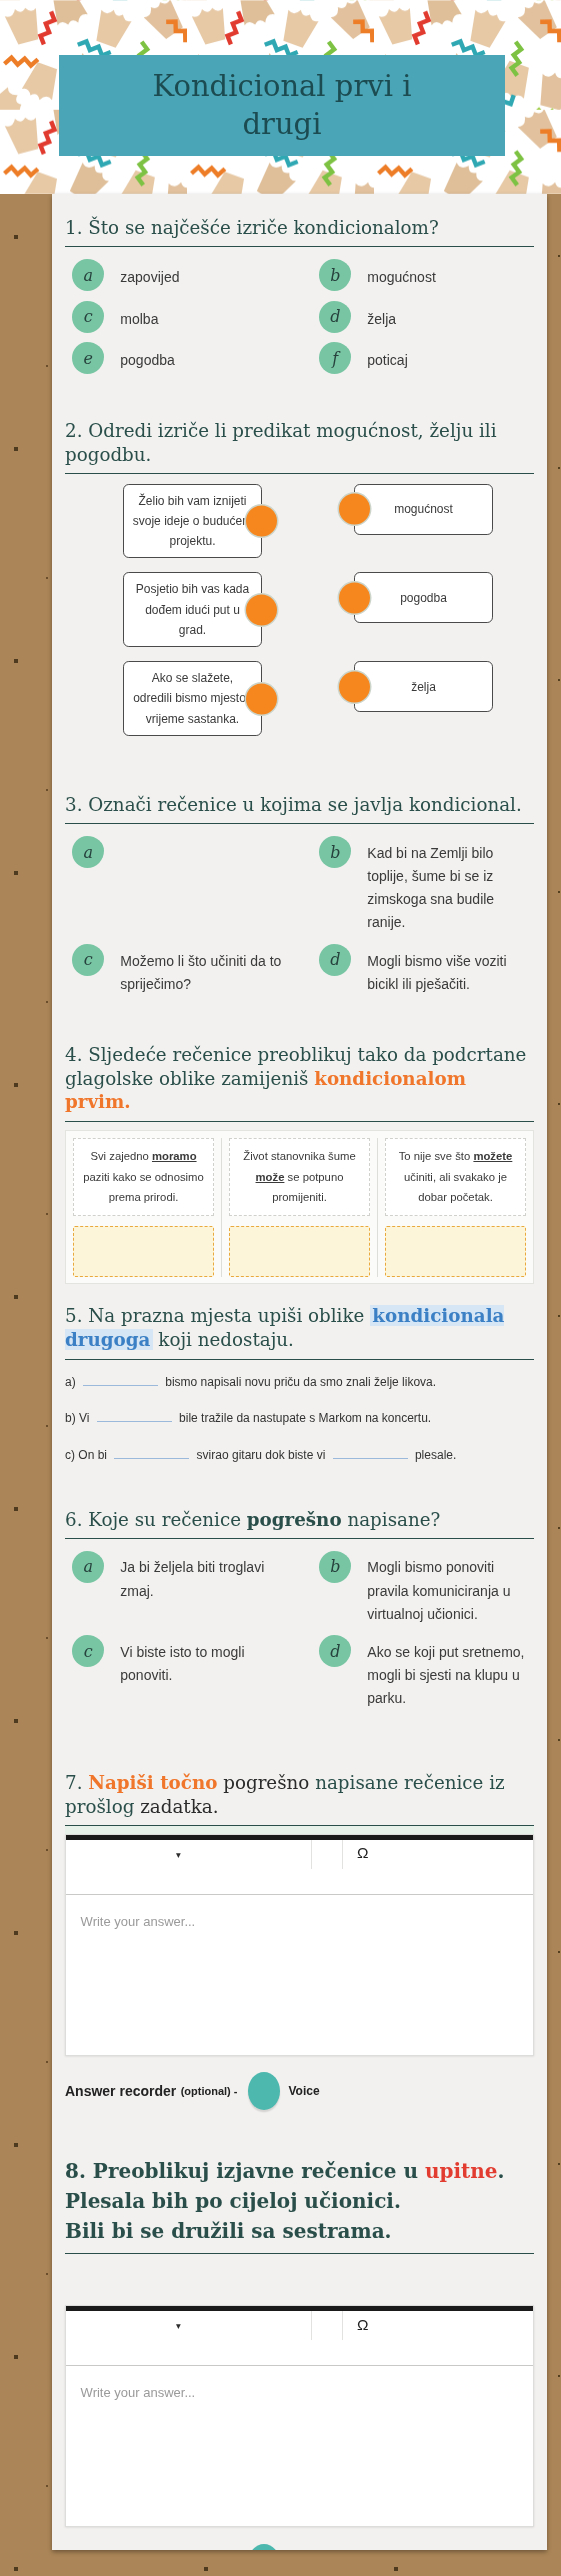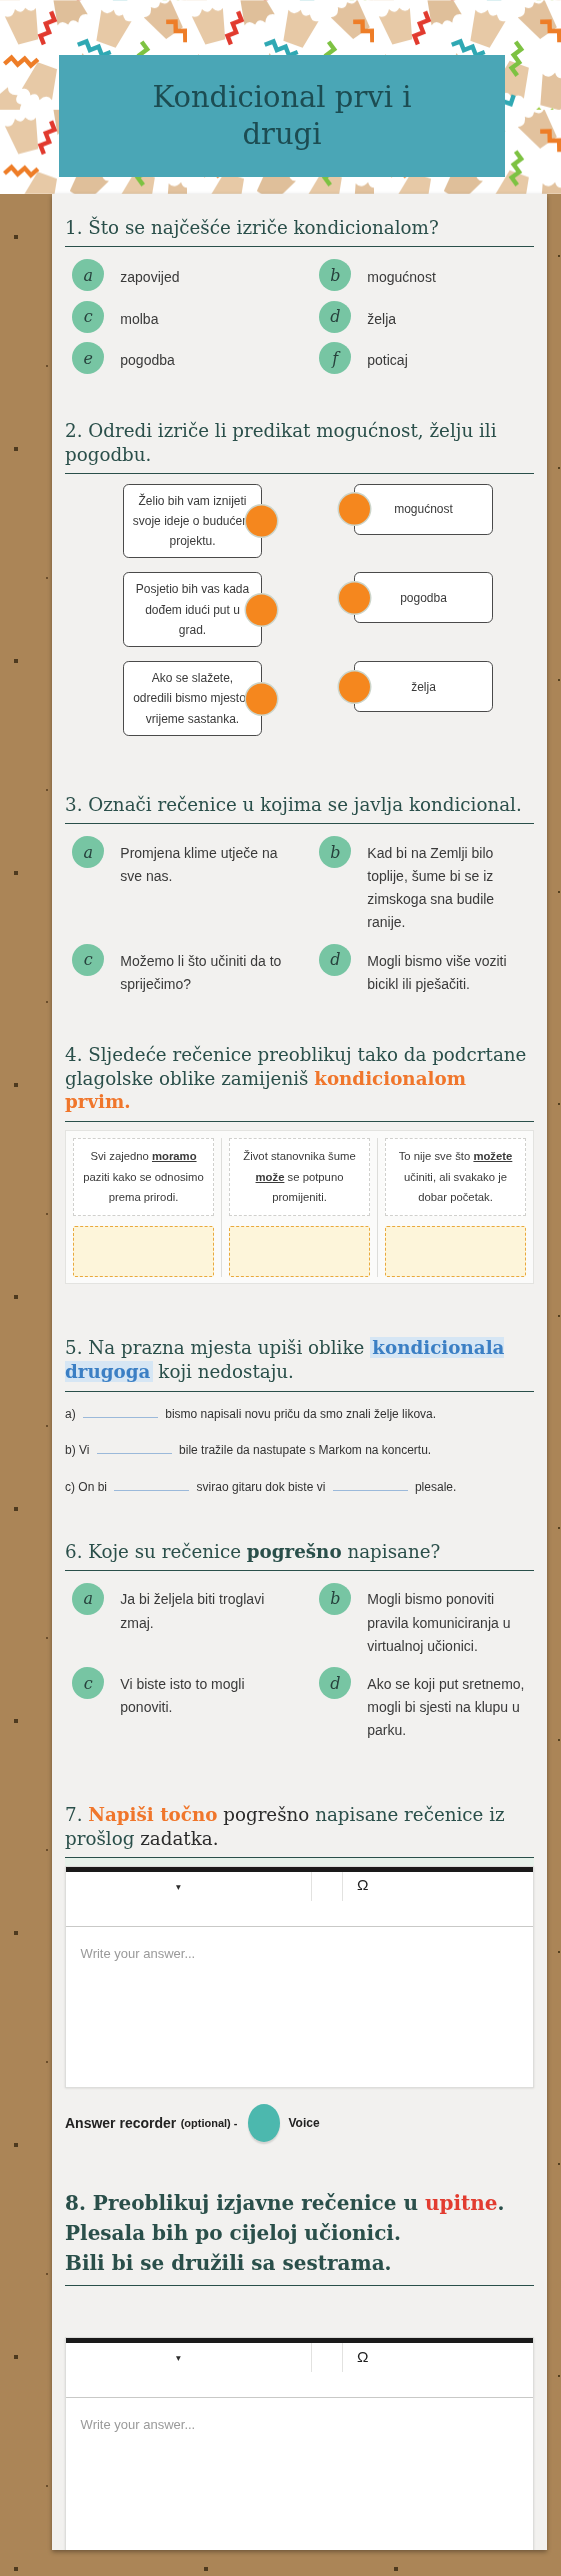--- a/index.html
+++ b/index.html
@@ -12,21 +12,21 @@
       radial-gradient(circle 1.5px at 95px 66px, #5d4426 97%, transparent),
       radial-gradient(circle 3.7px at 152px 124px, #3f2d15 97%, transparent),
       radial-gradient(circle 1.5px at 47px 154px, #6b4e2c 97%, transparent),
       radial-gradient(circle 2.2px at 130px 184px, #54401f 97%, transparent),
       radial-gradient(circle 1.5px at 179px 44px, #54401f 97%, transparent),
       radial-gradient(circle 1.1px at 66px 102px, #46331a 97%, transparent);
     background-size:190px 212px;
   }
   .confetti-band{position:absolute;left:0;top:0;width:561px;height:194px;background:#fff;}
   .banner{
-    position:absolute;left:59px;top:55px;width:446px;height:122px;
+    position:absolute;left:59px;top:55px;width:446px;height:101px;
     background:#4aa6b6;display:flex;flex-direction:column;align-items:center;justify-content:center;
     font-family:"DejaVu Serif",serif;color:#1c4c52;font-size:29px;line-height:1.28;text-align:center;
   }
   .card{
     position:absolute;left:52px;top:194px;width:495px;height:2356px;overflow:hidden;
     background:#f2f1ef;box-shadow:0 1.5px 4.4px rgba(0,0,0,.35);
     box-sizing:border-box;padding:22px 13px 0 13px;color:#3b3b3b;
   }
   .qheading{
     font-family:"DejaVu Serif",serif;font-size:18.3px;line-height:1.3;color:#2a4f4a;
@@ -95,21 +95,21 @@
   .recorder{display:flex;align-items:center;margin-top:16px;height:39px;}
   .recorder .t1{font-size:14px;font-weight:bold;color:#222;}
   .recorder .t2{font-size:11px;font-weight:bold;color:#222;margin-left:4.4px;}
   .recorder .vbtn{
     width:32px;height:38px;border-radius:50%;background:#4cb8ae;margin:0 8.8px 0 10.2px;
     box-shadow:0 2.2px 1.5px rgba(0,0,0,.12);cursor:pointer;flex:0 0 32px;
   }
   .recorder .t3{font-size:12px;font-weight:bold;color:#222;}
   
   .s-q2{margin-top:45px;} .s-q3{margin-top:57px;} .s-q4{margin-top:47px;}
-  .s-q5{margin-top:52px;} .s-q6{margin-top:41px;} .s-q7{margin-top:61px;} .s-q8{margin-top:45px;}
+  .s-q5{margin-top:20px;} .s-q6{margin-top:41px;} .s-q7{margin-top:61px;} .s-q8{margin-top:45px;}
   .q8-lines{font-family:"DejaVu Serif",serif;font-size:20px;line-height:1.5;color:#2a4f4a;
     border-bottom:1.5px solid #2a4f4a;padding-bottom:7.3px;margin:0;font-weight:bold;} .ed-gap8{height:51px;}
 </style>
 </head>
 <body>
 
 <div class="confetti-band">
   <svg width="561" height="194" viewBox="0 0 768 265">
     <defs>
       <path id="shv" d="M8,52 L0,10 Q10,16 16,4 Q22,14 30,6 Q36,16 44,10 L36,52 Z"></path>
@@ -224,21 +224,20 @@
     </div>
   </section>
 
   <section class="s-q3">
     <h2 class="qheading">3. Označi rečenice u kojima se javlja kondicional.</h2>
     <div class="opt-grid">
       <div class="opt">
         <span class="dot">
             <span>a</span>
           </span>
-        <span class="lbl">Promjena klime utječe na sve nas.</span>
       </div>
       <div class="opt">
         <span class="dot">
             <span>b</span>
           </span>
         <span class="lbl">Kad bi na Zemlji bilo toplije, šume bi se iz zimskoga sna budile ranije.</span>
       </div>
       <div class="opt">
         <span class="dot">
             <span>c</span>

